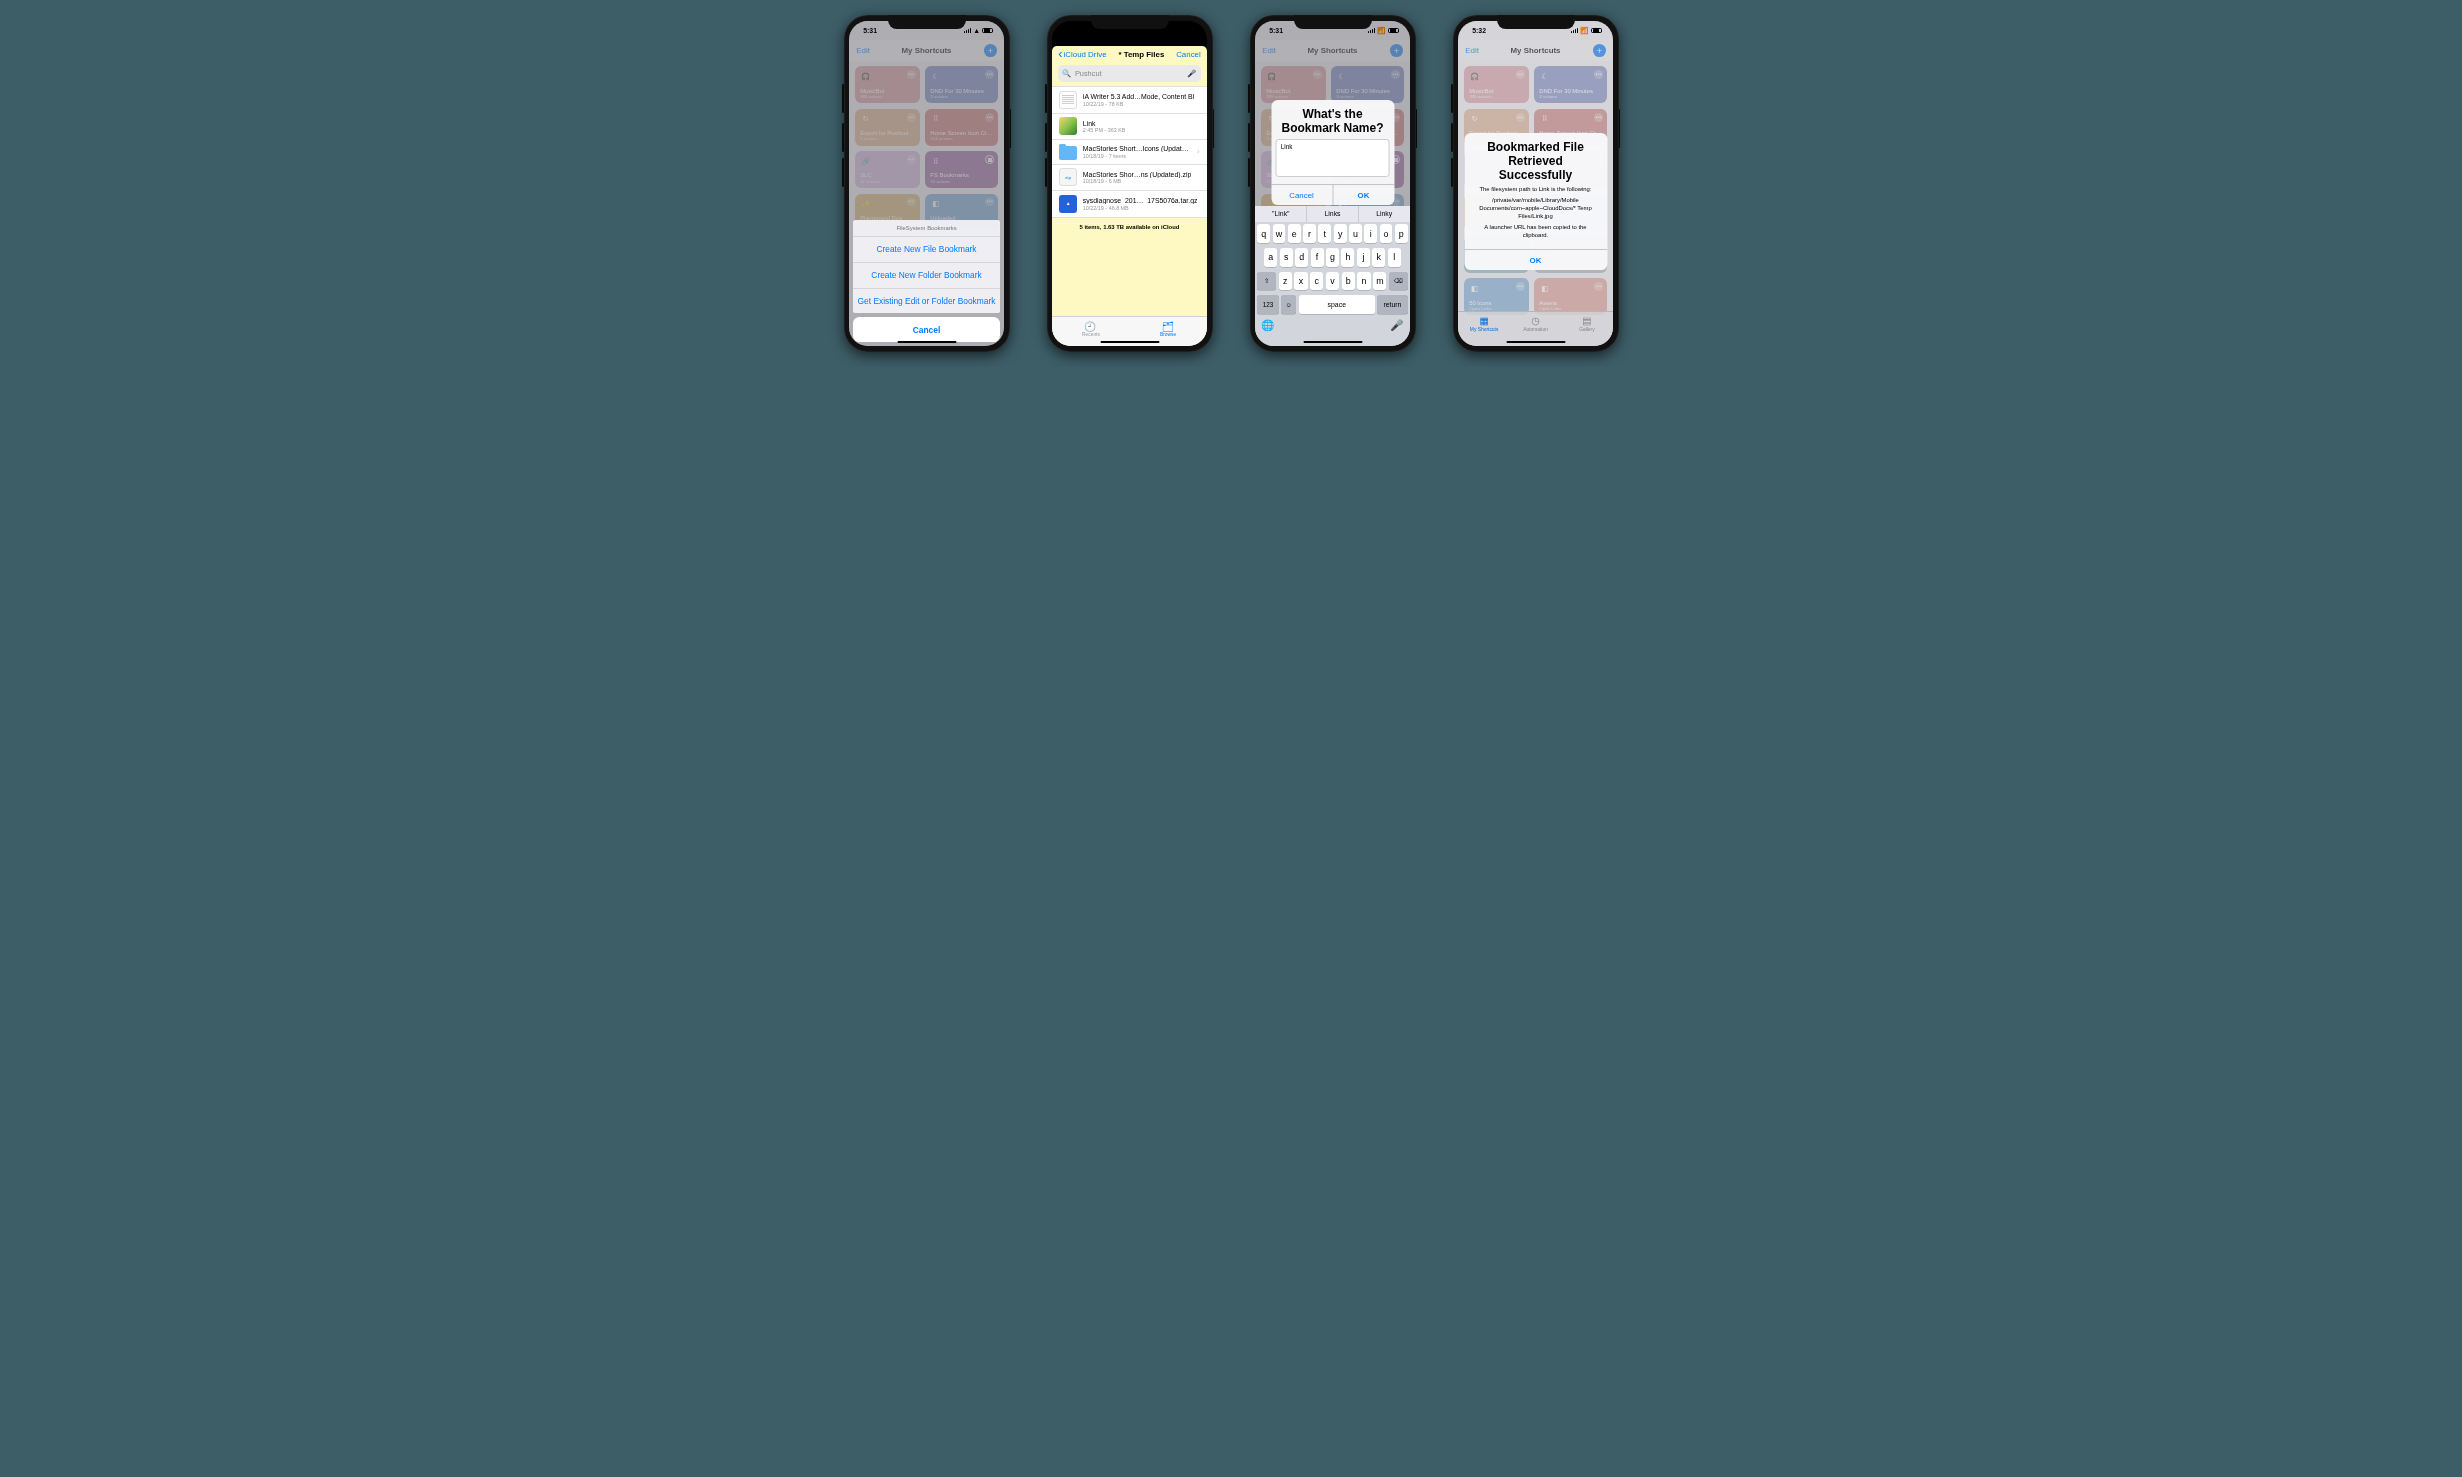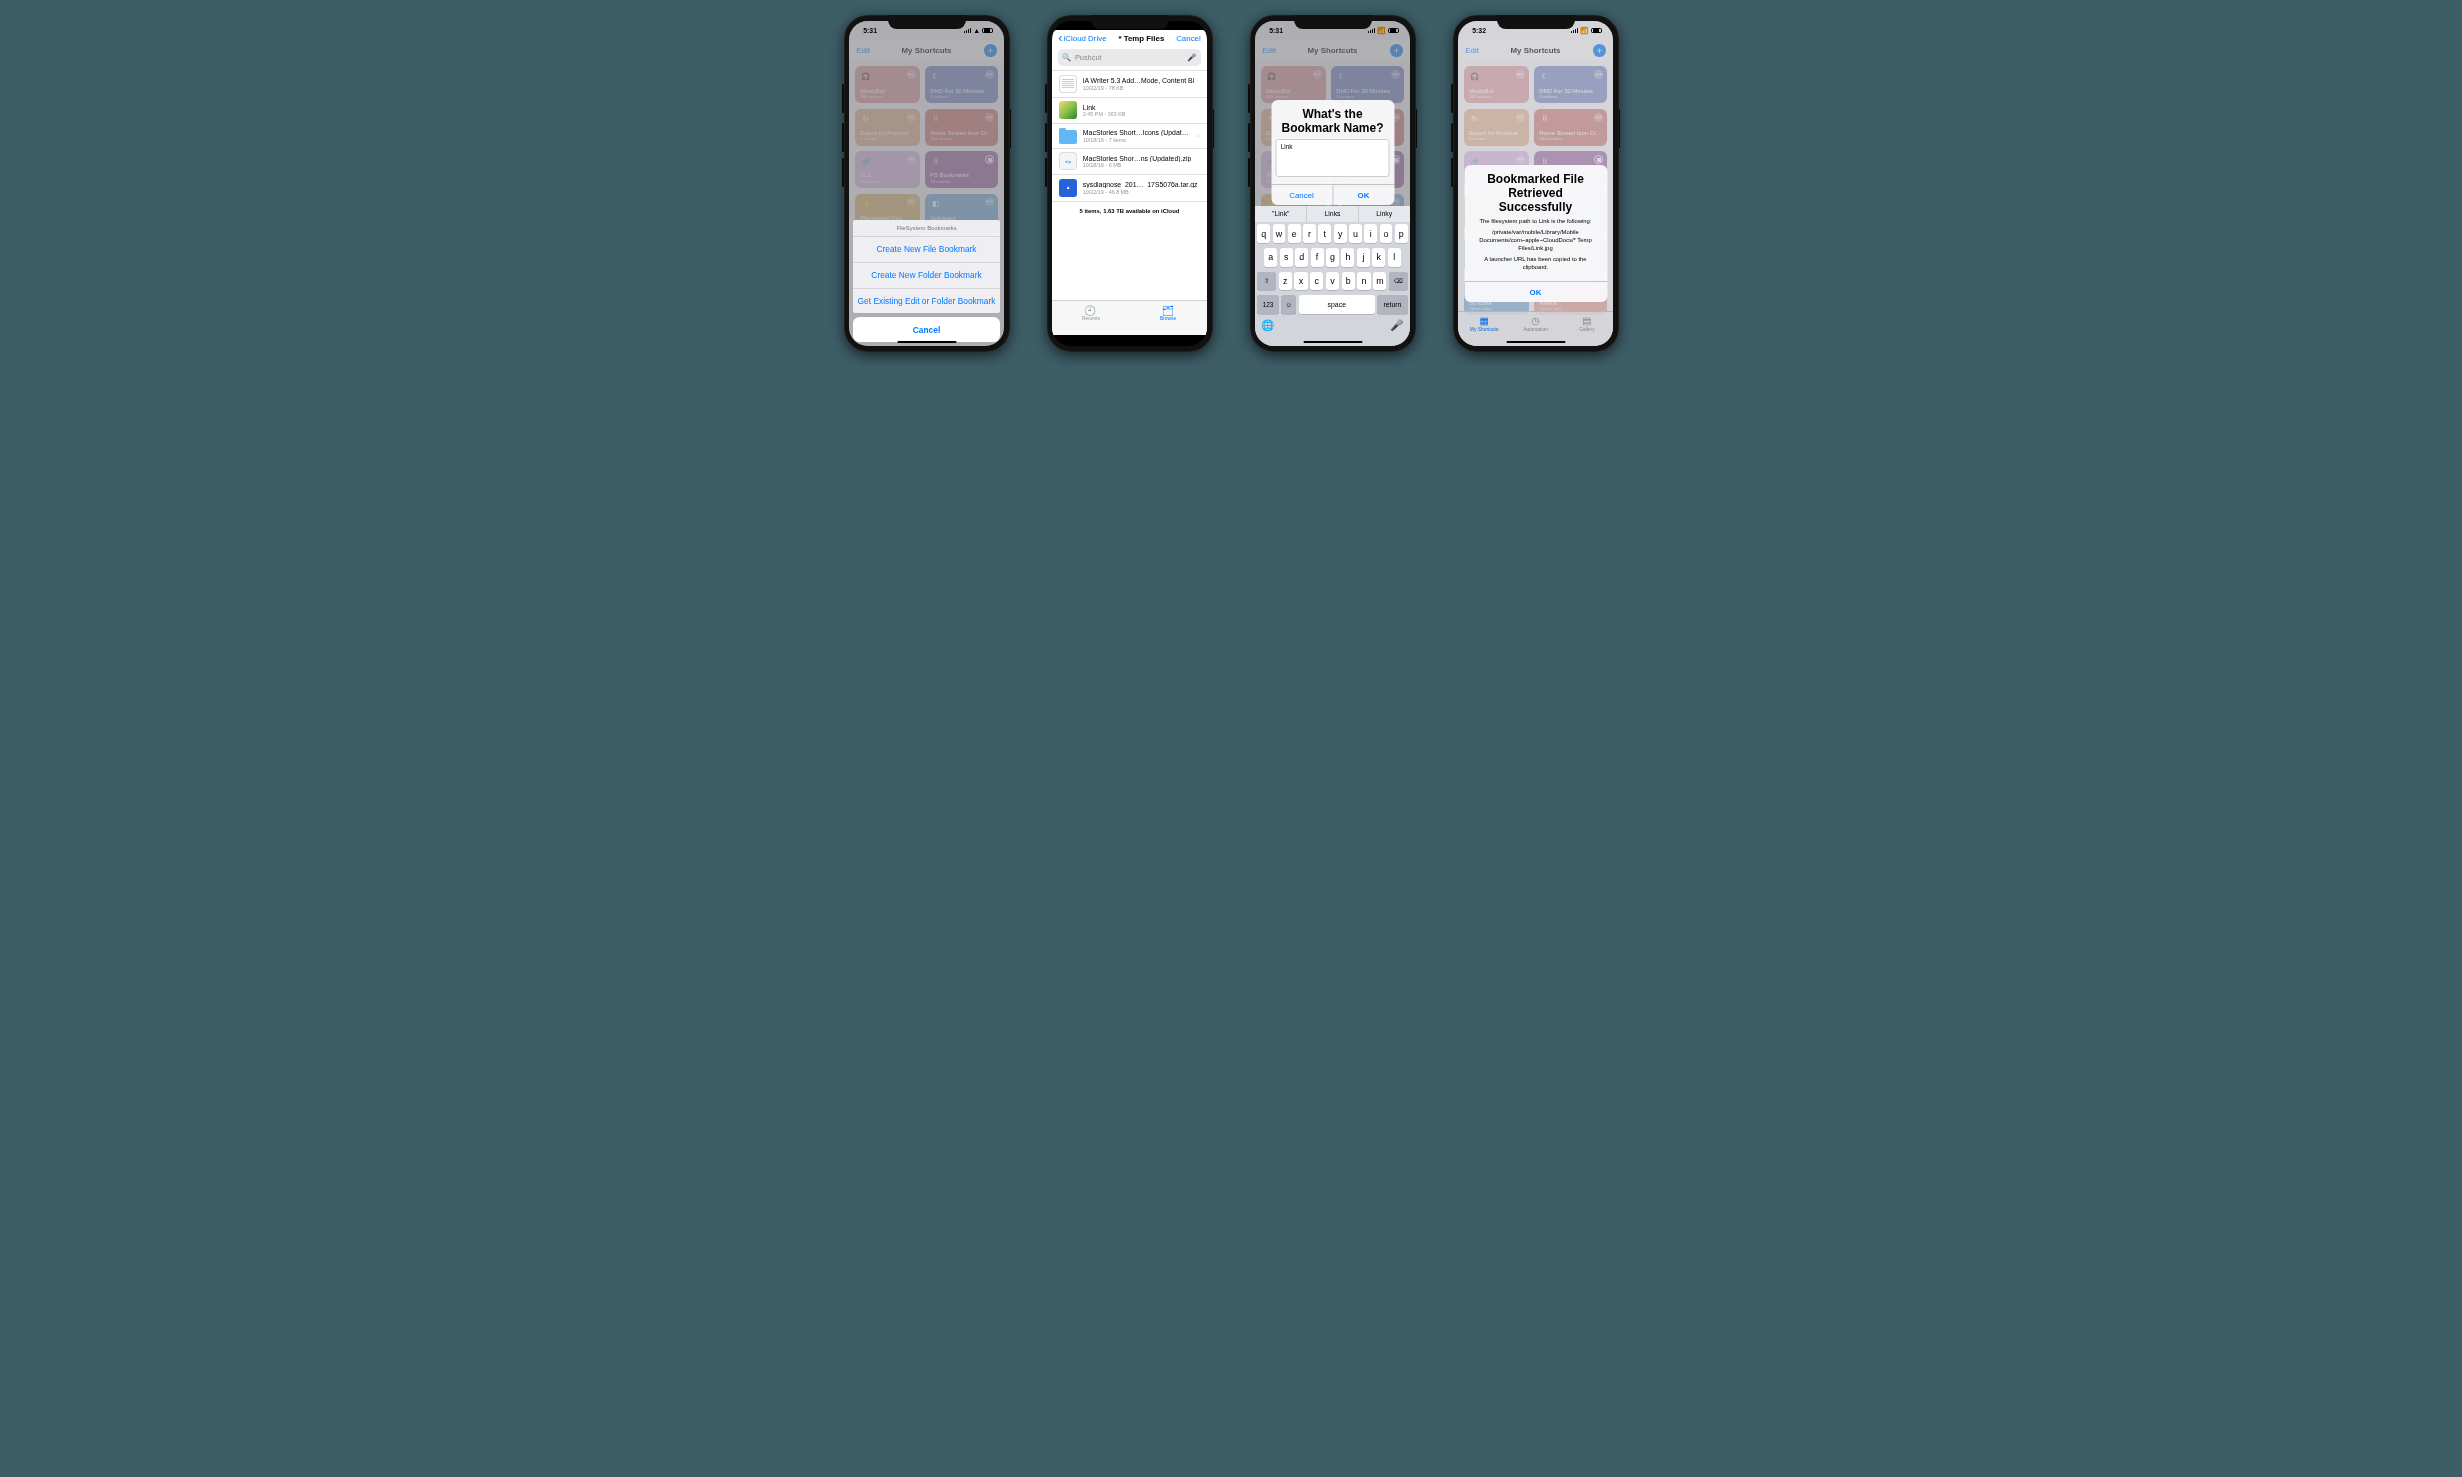--- a/index.html
+++ b/index.html
@@ -206,21 +206,21 @@
       </div>
       <div class="sheet-cancel">Cancel</div>
     </div>
     <div class="home-ind"></div>
   </div>
 </div>
 
 <div class="phone">
   <div class="notch"></div>
   <div class="screen" style="background:#000">
-    <div style="background:#ffffff;border-radius:4.9px 4.9px 0 0;margin-top:9px;height:calc(100% - 19.7px);position:relative;overflow:hidden;">
+    <div style="background:#fef9c3;border-radius:4.9px 4.9px 0 0;margin-top:25px;height:calc(100% - 19.7px);position:relative;overflow:hidden;">
 
     <div class="files-nav">
       <span class="files-back">iCloud Drive</span>
       <span class="files-title">* Temp Files</span>
       <span style="color:var(--ios-blue)">Cancel</span>
     </div>
     <div class="files-search">
       <span>🔍</span>
       <span>Pushcut</span>
       <span class="mic">🎤</span>
@@ -559,21 +559,21 @@
       <div class="tab">
           <span class="tab-icon">◷</span>
           <span>Automation</span>
         </div>
       <div class="tab">
           <span class="tab-icon">▤</span>
           <span>Gallery</span>
         </div>
     </div>
     <div class="overlay" style="background:rgba(0,0,0,.12)"></div>
-    <div class="dialog" style="top:144px;width:143px">
+    <div class="dialog" style="top:112px;width:143px">
       <h3>Bookmarked File Retrieved Successfully</h3>
       <div class="dialog-body">
         <p>The filesystem path to Link is the following:</p>
         <p>/private/var/mobile/Library/Mobile Documents/com~apple~CloudDocs/* Temp Files/Link.jpg</p>
         <p>A launcher URL has been copied to the clipboard.</p>
       </div>
       <div class="dialog-btns">
         <div class="dialog-btn single">OK</div>
       </div>
     </div>

